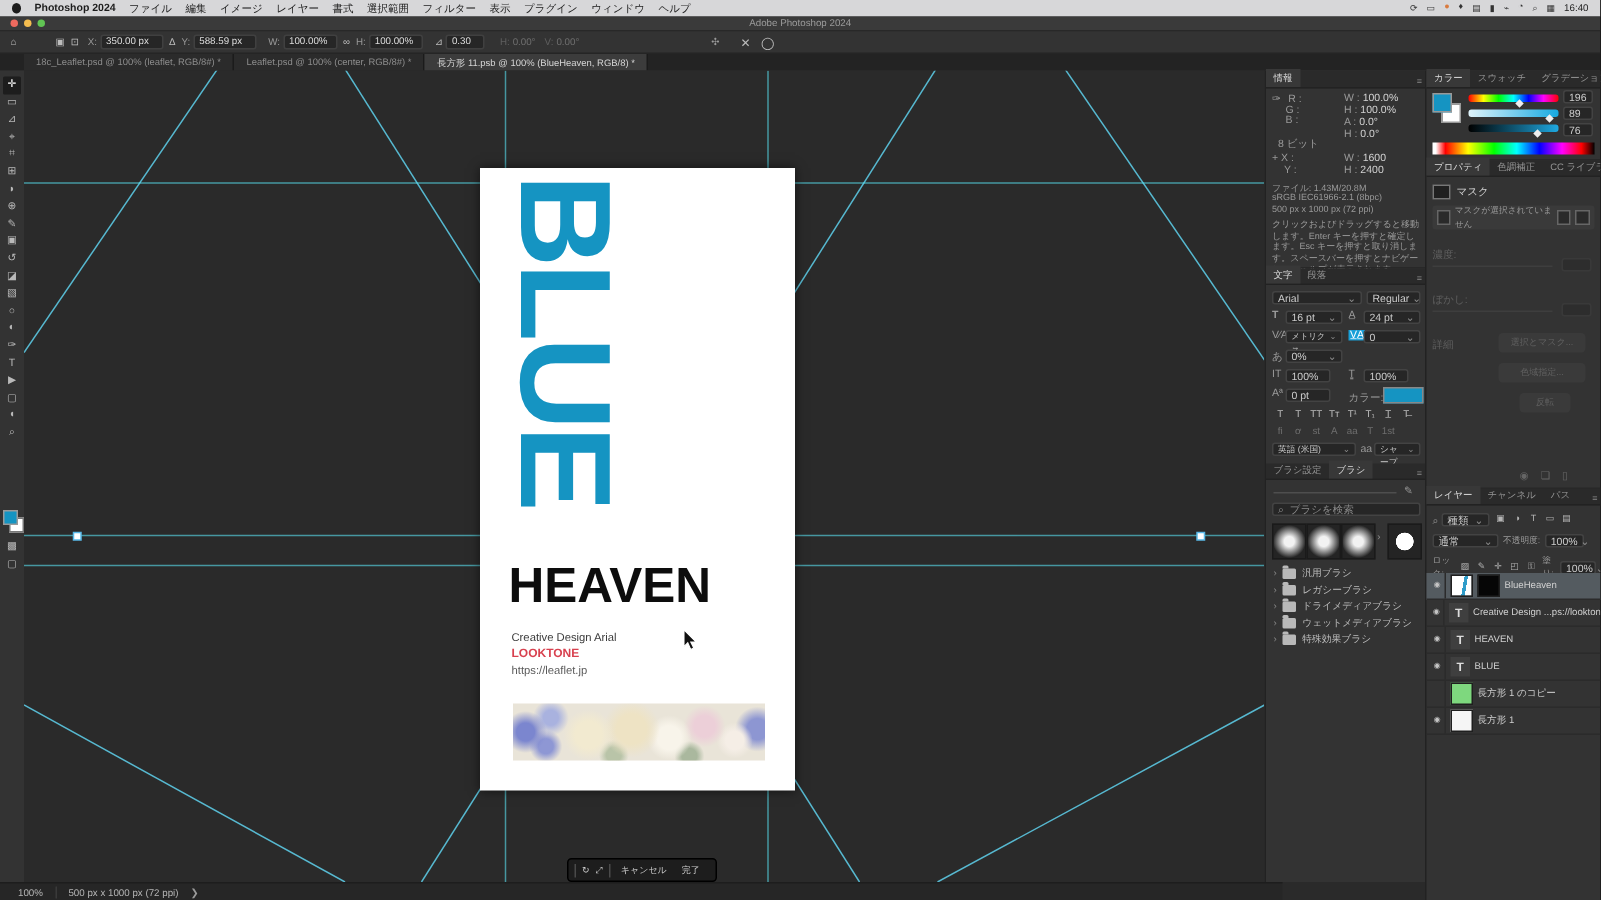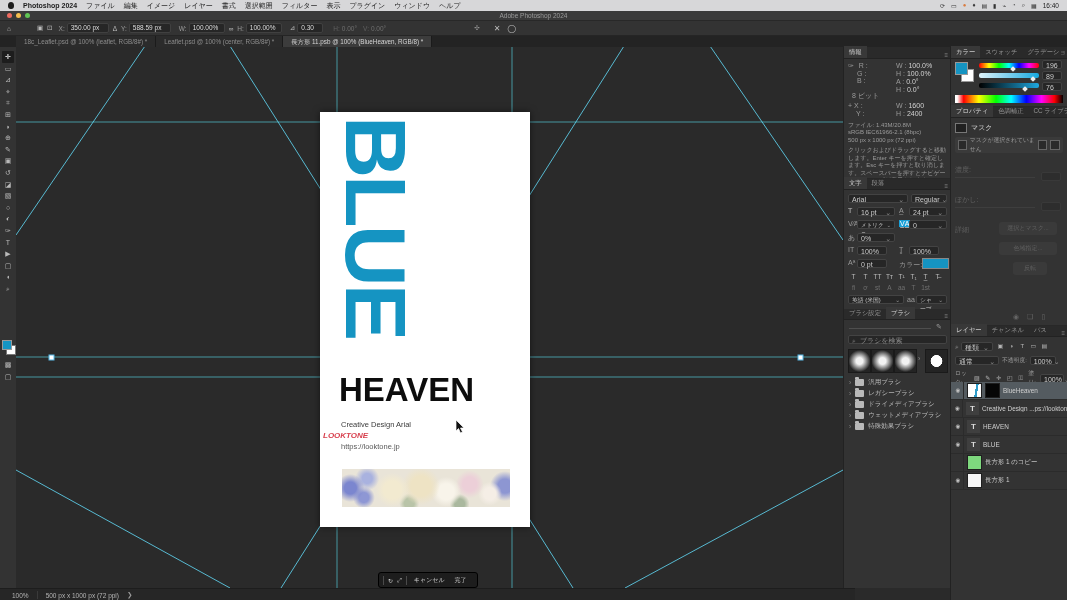--- a/index.html
+++ b/index.html
@@ -39,21 +39,21 @@
   .swatchwrap{position:absolute;left:2px;top:293px;width:12px;height:14px;}
   .swbg{position:absolute;left:4px;top:5px;width:8px;height:8px;background:#fff;border:1px solid #777;}
   .swfg{position:absolute;left:0;top:0;width:8px;height:8px;border:1px solid #9a9a9a;}
   
   .pasteboard{position:absolute;left:16px;top:47px;width:827px;height:541px;background:#2a2a2a;overflow:hidden;}
   .artboard{position:absolute;left:304px;top:65px;width:210px;height:415px;background:#ffffff;box-shadow:0 0 7px rgba(0,0,0,.55);}
   .bluetitle{position:absolute;left:13px;top:4px;font-weight:bold;font-size:86px;letter-spacing:-3px;line-height:1;
              writing-mode:vertical-rl;text-orientation:sideways;}
   .heaven{position:absolute;left:19px;top:261px;font-weight:bold;font-size:33px;letter-spacing:0px;color:#0d0d0d;line-height:1;}
   .sub1{position:absolute;left:21px;top:308px;font-size:7.5px;color:#3a3a3a;}
-  .sub2{position:absolute;left:3px;top:319px;font-size:8px;font-weight:bold;font-style:italic;}
+  .sub2{position:absolute;left:21px;top:319px;font-size:8px;font-weight:bold;}
   .sub3{position:absolute;left:21px;top:330px;font-size:7.5px;color:#5a5a5a;}
   .flowers{position:absolute;left:22px;top:357px;width:168px;height:38px;background:
      radial-gradient(circle at 5% 50%, #7b86cf 0 6px, rgba(123,134,207,0) 14px),
      radial-gradient(circle at 15% 25%, #a9b2df 0 5px, rgba(169,178,223,0) 12px),
      radial-gradient(circle at 13% 75%, #8e97d4 0 5px, rgba(142,151,212,0) 11px),
      radial-gradient(circle at 30% 55%, #f2ead0 0 9px, rgba(242,234,208,0) 17px),
      radial-gradient(circle at 47% 45%, #eee3c4 0 10px, rgba(238,227,196,0) 19px),
      radial-gradient(circle at 62% 60%, #f8f4ea 0 8px, rgba(248,244,234,0) 15px),
      radial-gradient(circle at 76% 40%, #eccfd8 0 7px, rgba(236,207,216,0) 14px),
      radial-gradient(circle at 88% 65%, #f5eee6 0 6px, rgba(245,238,230,0) 12px),
@@ -237,21 +237,21 @@
         <line x1="405" y1="310" x2="417" y2="310" stroke="#bfeff8" stroke-width="1"></line>
         <line x1="411" y1="304" x2="411" y2="316" stroke="#bfeff8" stroke-width="1"></line>
       </g>
     </svg>
 
     <div class="artboard">
       <div class="bluetitle" id="bluetitle" style="color: rgb(21, 148, 194);">BLUE</div>
       <div class="heaven">HEAVEN</div>
       <div class="sub1">Creative Design Arial</div>
       <div class="sub2" id="looktone" style="color: rgb(216, 65, 79);">LOOKTONE</div>
-      <div class="sub3">https://looktone.jp</div>
+      <div class="sub3">https://leaflet.jp</div>
       <div class="flowers"></div>
     </div>
 
     <div class="transformpill">
       <span class="tpdiv"></span>
       <span>↻</span>
       <span>⤢</span>
       <span class="tpdiv"></span>
       <span class="tpbtn">キャンセル</span>
       <span class="tpbtn">完了</span>

